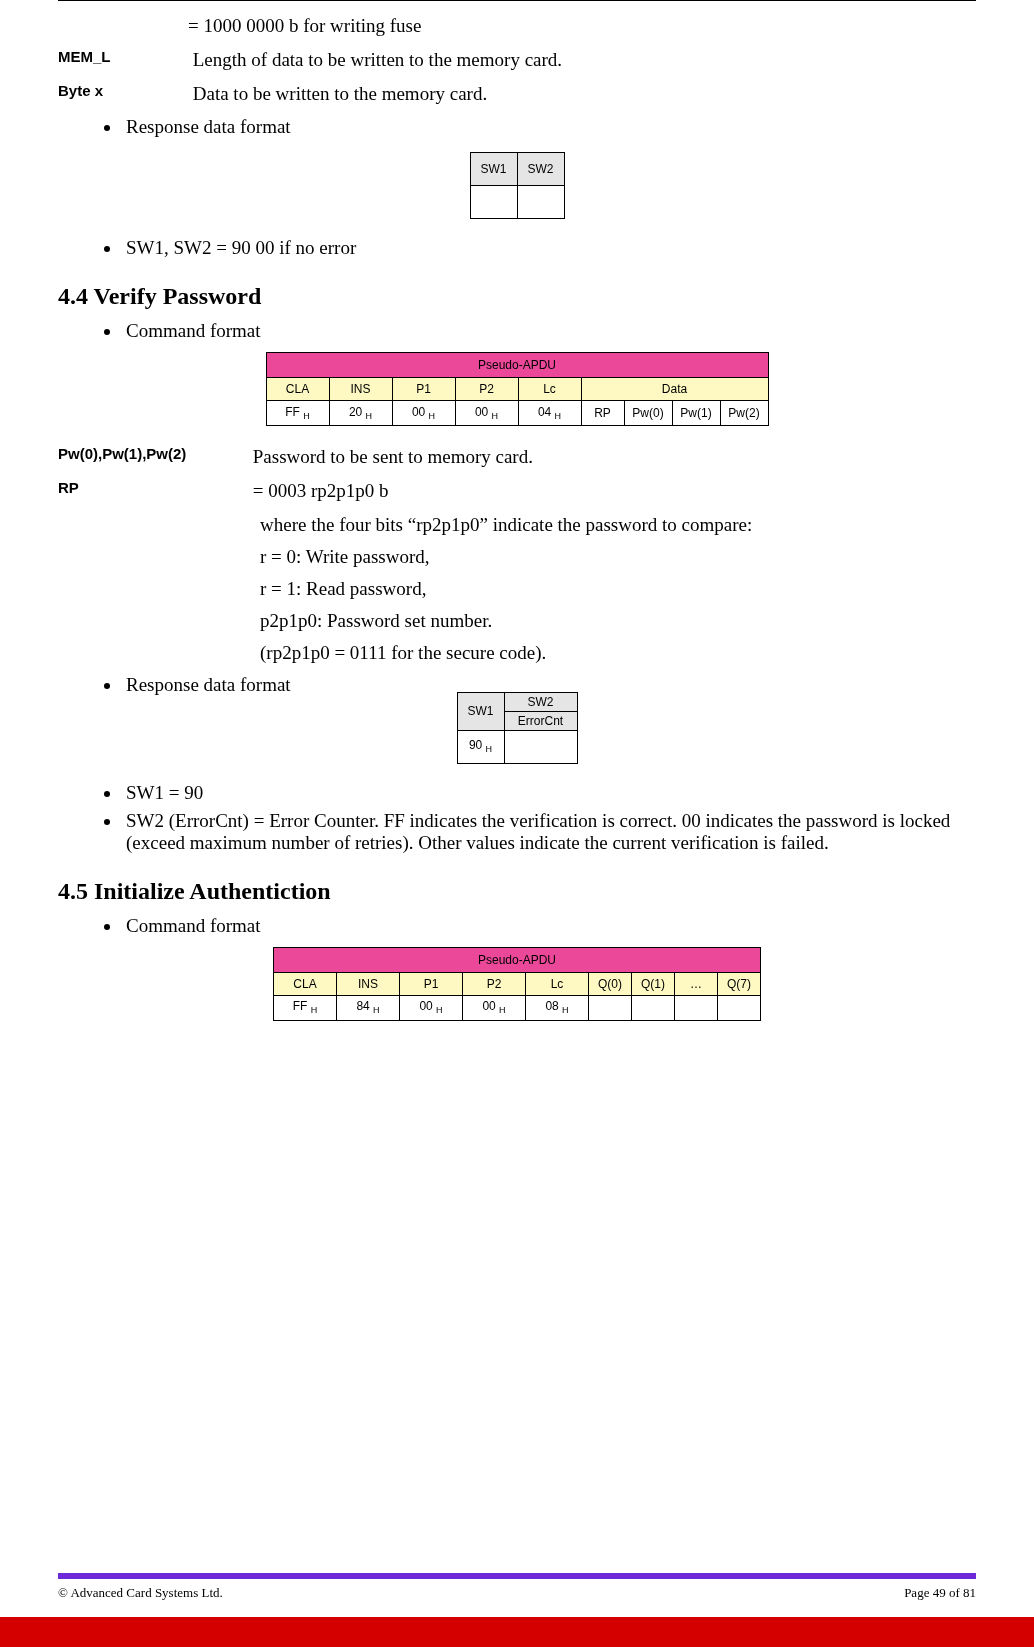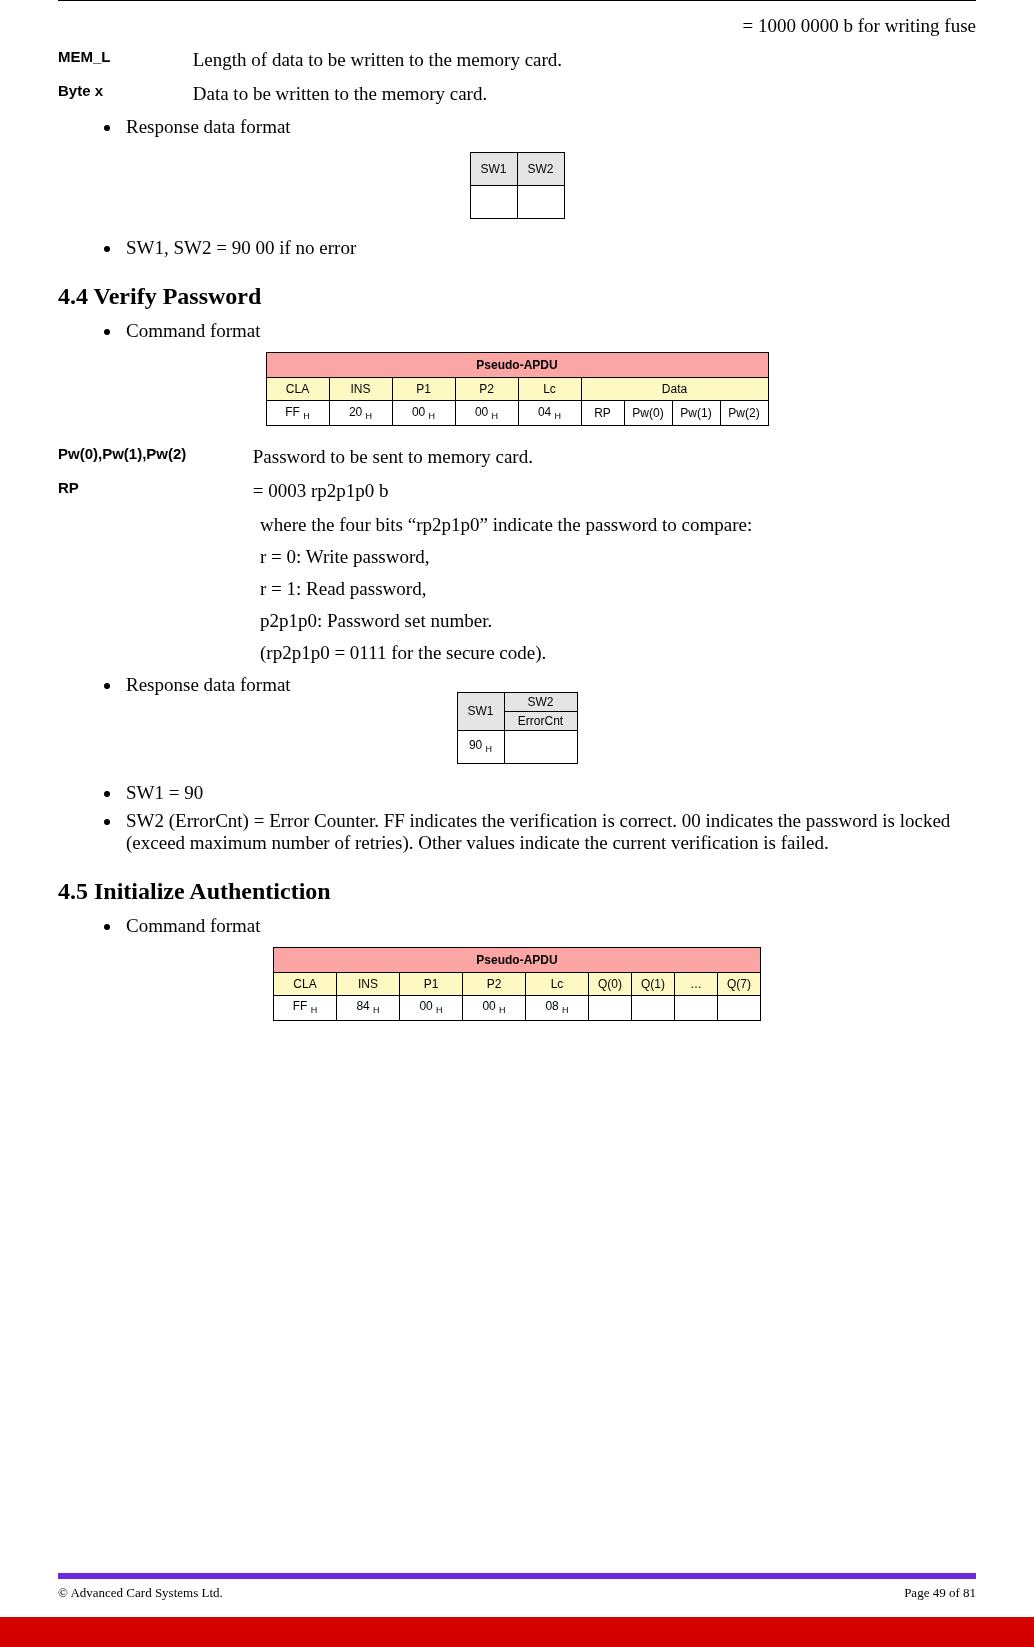--- a/index.html
+++ b/index.html
@@ -48,21 +48,20 @@
     font-size: 15px;
     width: 190px;
   }
   .def-text {
     display: inline;
   }
   .indent-text {
     margin-left: 130px;
     margin-top: 10px;
     margin-bottom: 10px;
-    text-align: right;
   }
   .indent-text2 {
     margin-left: 202px;
     margin-top: 10px;
     margin-bottom: 10px;
   }
   ul.bullets {
     list-style-type: disc;
     padding-left: 64px;
     margin: 10px 0;
@@ -81,22 +80,22 @@
     margin: 10px auto 14px auto;
   }
   table.data-table th, table.data-table td {
     border: 1px solid #000;
     font-family: Arial, Helvetica, sans-serif;
     font-size: 12px;
     text-align: center;
     vertical-align: middle;
   }
   table.data-table th {
-    background: #fca5a5;
-    font-weight: bold;
+    background: #ec4899;
+    font-weight: normal;
   }
   table.data-table td.shade {
     background: #fef9c3;
   }
   .sw-table {
     border-collapse: collapse;
     margin: 14px auto 18px auto;
   }
   .sw-table th, .sw-table td {
     border: 1px solid #000;

